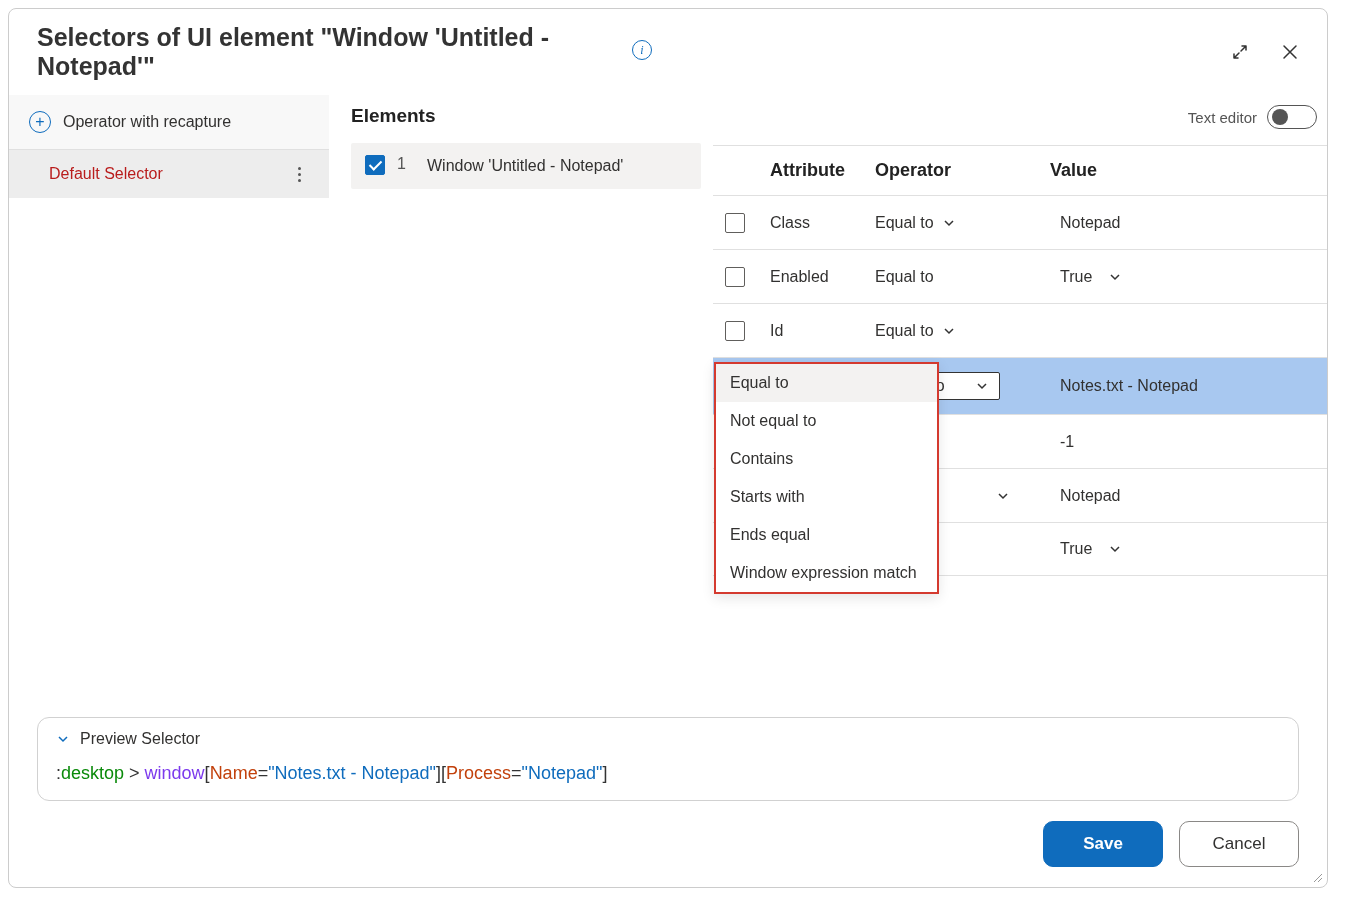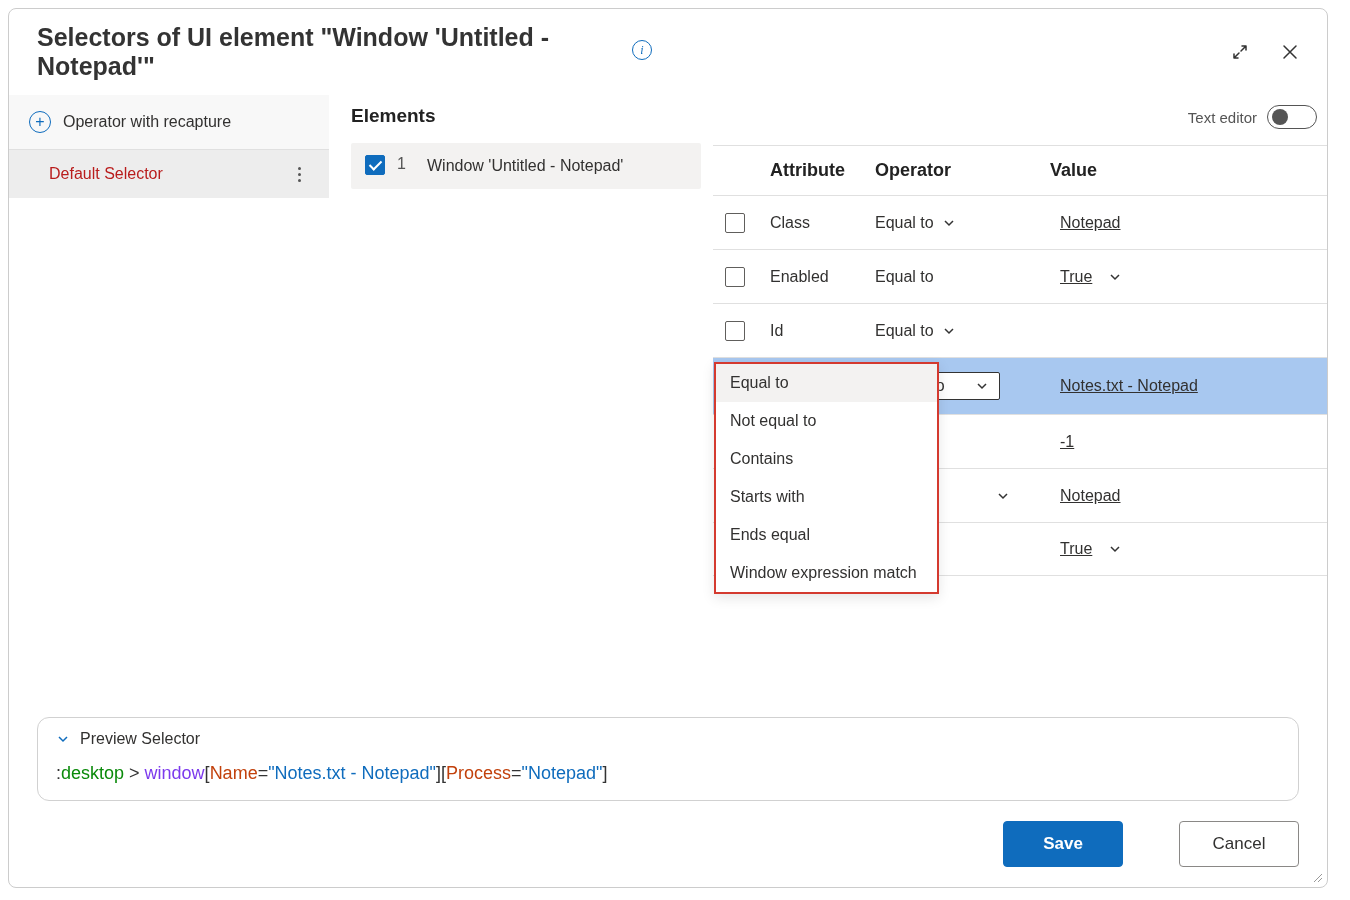--- a/index.html
+++ b/index.html
@@ -45,21 +45,21 @@
 .toggle .knob { width: 16px; height: 16px; background: #555; border-radius: 50%; position: absolute; top: 3px; left: 4px; }
 
 .attr-table { width: 100%; }
 .attr-head { display: grid; grid-template-columns: 45px 105px 175px 1fr; padding: 14px 12px; font-size: 18px; font-weight: 600; color: #222; border-top: 1px solid #e0e0e0; }
 .attr-row { display: grid; grid-template-columns: 45px 105px 175px 1fr; padding: 14px 12px; font-size: 16px; color: #323130; border-top: 1px solid #e0e0e0; align-items: center; min-height: 54px; }
 .attr-row.selected { background: #a8c8f0; }
 .attr-row .op { display: flex; align-items: center; gap: 8px; }
 .attr-row.selected .op { border: 1px solid #333; border-radius: 2px; padding: 4px 10px; background: #fff; width: 125px; justify-content: space-between; }
 .chev { display: inline-block; }
 .chev svg { display: block; }
-.attr-row .val { display: flex; align-items: center; gap: 16px; padding-left: 10px; text-decoration: underline; }
+.attr-row .val { display: flex; align-items: center; gap: 16px; padding-left: 10px; }
 
 
 .op-dropdown { position: absolute; left: 5px; top: 267px; width: 225px; background: #fff; border: 2px solid #d43a2f; z-index: 10; box-shadow: 0 4px 12px rgba(0,0,0,0.1); }
 .op-dropdown .opt { padding: 10px 14px; font-size: 16px; color: #323130; cursor: pointer; }
 .op-dropdown .opt.hover { background: #f3f2f1; }
 
 
 .preview { margin: 0 28px 16px 28px; border: 1px solid #d1d1d1; border-radius: 12px; padding: 12px 18px 16px 18px; }
 .preview-head { display: flex; align-items: center; gap: 10px; font-size: 16px; color: #323130; margin-bottom: 14px; cursor: pointer; }
 .selector-preview { font-family: Consolas, monospace; font-size: 18px; }
@@ -67,21 +67,21 @@
 .selector-preview .c-desktop { color: #0a8a0a; }
 .selector-preview .c-gt { color: #333; }
 .selector-preview .c-window { color: #7c3aed; }
 .selector-preview .c-bracket { color: #333; }
 .selector-preview .c-attr { color: #c2410c; }
 .selector-preview .c-eq { color: #333; }
 .selector-preview .c-val { color: #0f6cbd; }
 
 
 .footer { display: flex; justify-content: flex-end; gap: 16px; padding: 4px 28px 20px 28px; }
-.btn { min-width: 120px; padding: 12px 20px; font-size: 17px; border-radius: 4px; cursor: pointer; text-align: center; margin-left: 40px; }
+.btn { min-width: 120px; padding: 12px 20px; font-size: 17px; border-radius: 10px; cursor: pointer; text-align: center; }
 .btn-primary { background: #0f6cbd; color: #fff; border: 1px solid #0f6cbd; font-weight: 600; }
 .btn-secondary { background: #fff; color: #323130; border: 1px solid #8a8886; }
 .resize-grip { position: absolute; right: 4px; bottom: 4px; width: 12px; height: 12px; }
 .resize-grip svg { display: block; }
 </style>
 </head>
 <body>
 
 <div class="window">
 

